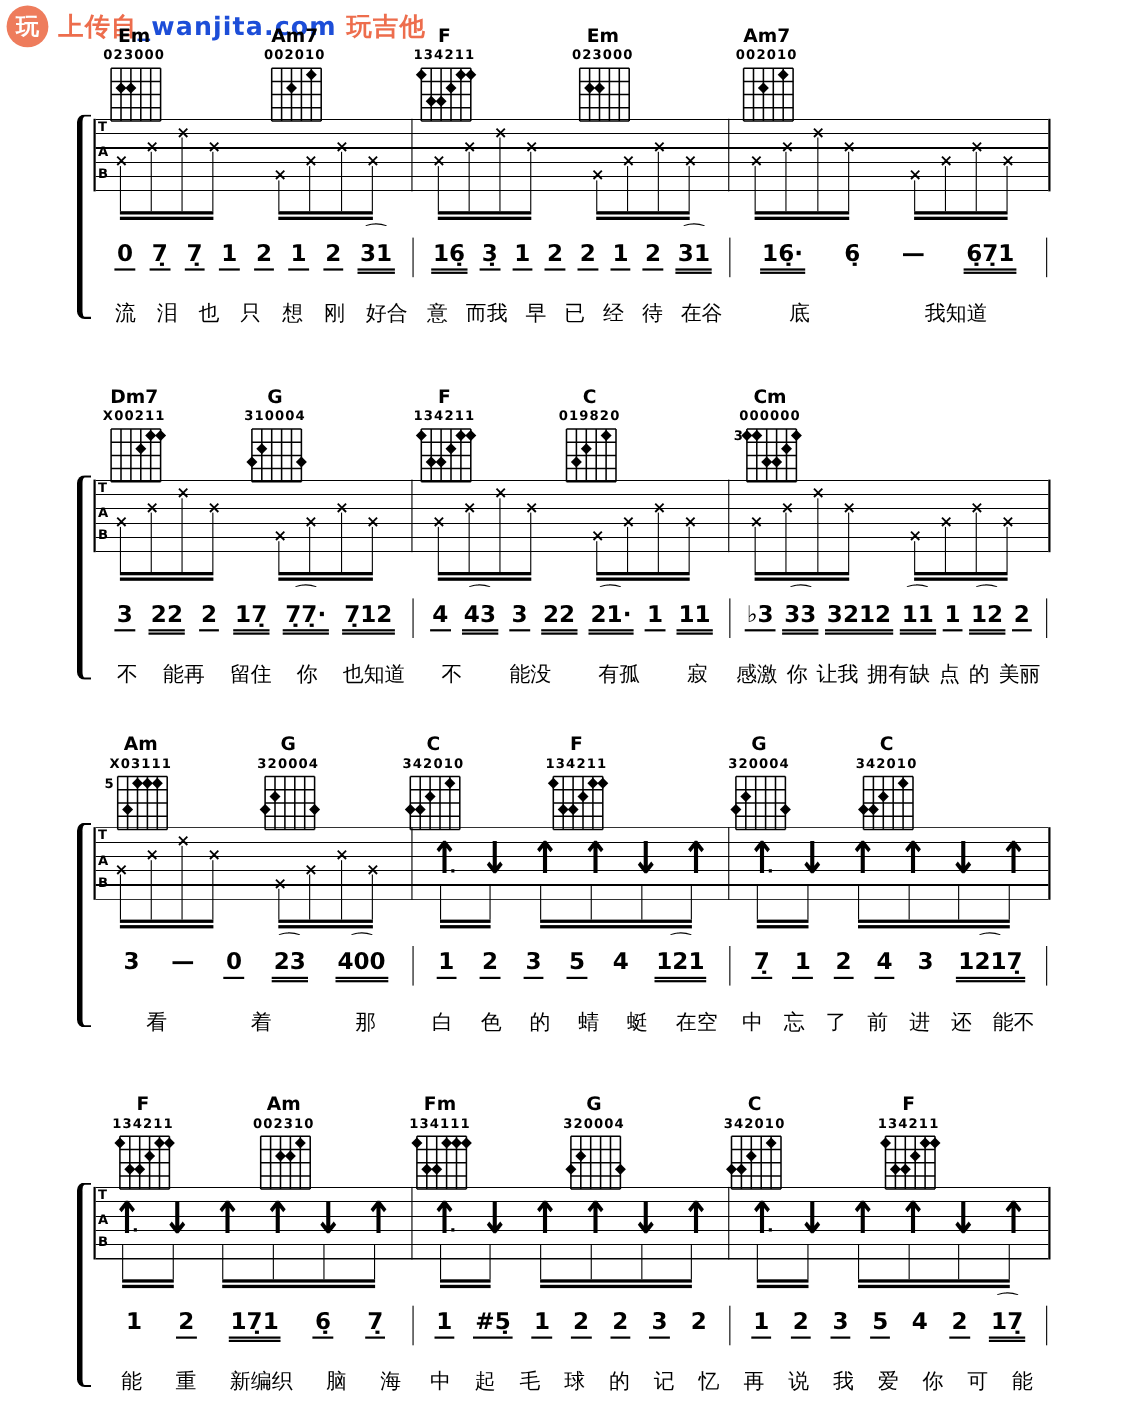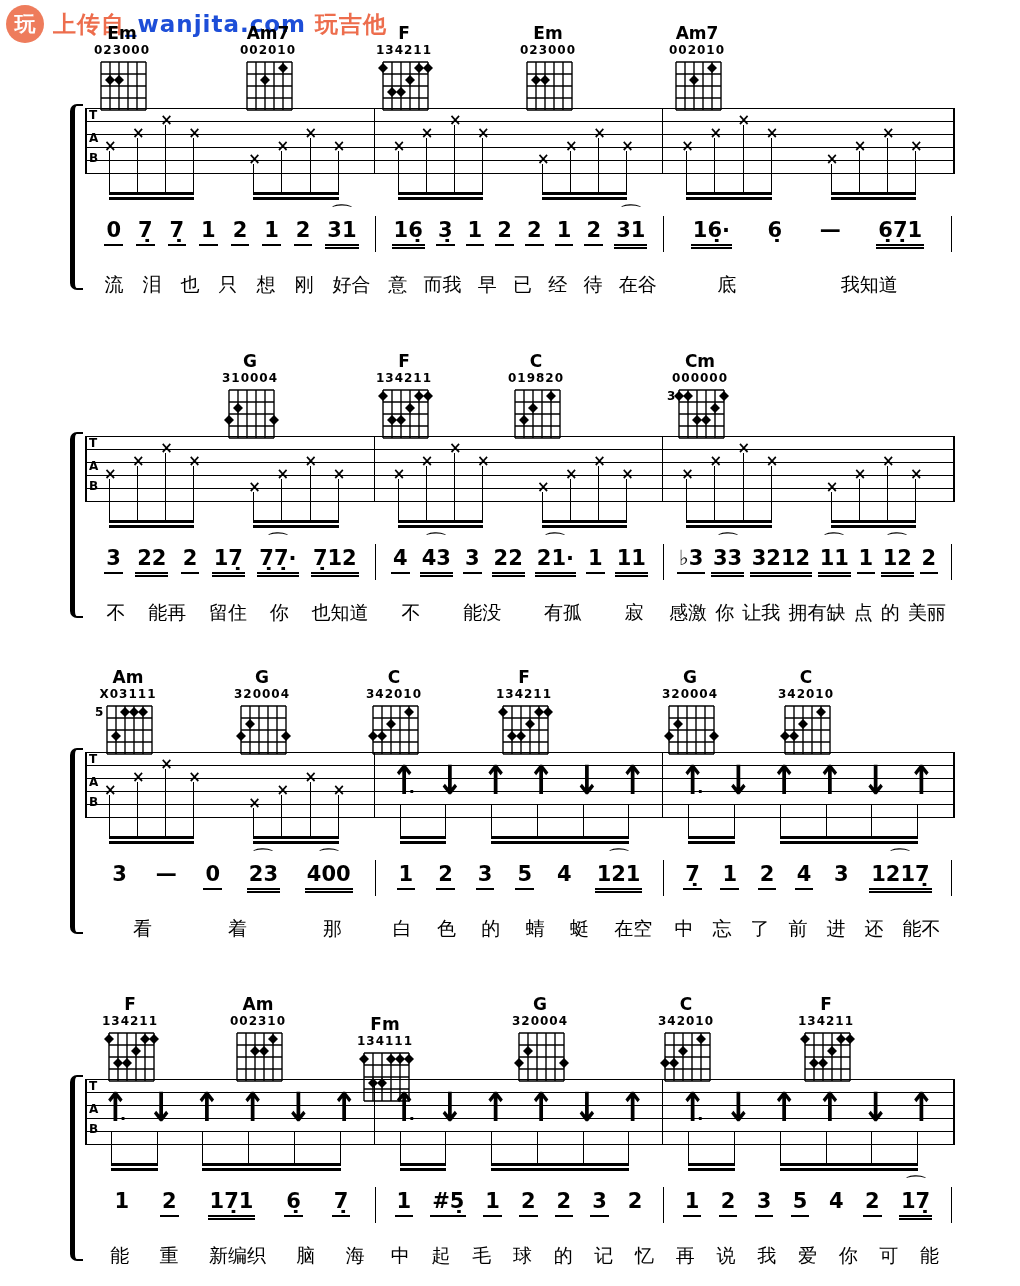--- a/index.html
+++ b/index.html
@@ -282,20 +282,40 @@
           <span class="ly">待</span>
           <span class="ly">在谷</span>
         </div>
         <div class="lmeasure">
           <span class="ly">底</span>
           <span class="ly">我知道</span>
         </div>
       </div>
     </div>
     <div class="system" style="top: 352px;">
+      <div class="chord" style="left: 74px;">
+        <div class="chord-name">Dm7</div>
+        <div class="chord-fing">X00211</div>
+        <svg width="70" height="54">
+          <line x1="14" x2="14" y1="4" y2="52" stroke="#000" stroke-width="1.4"></line>
+          <line x1="23" x2="23" y1="4" y2="52" stroke="#000" stroke-width="1.4"></line>
+          <line x1="32" x2="32" y1="4" y2="52" stroke="#000" stroke-width="1.4"></line>
+          <line x1="41" x2="41" y1="4" y2="52" stroke="#000" stroke-width="1.4"></line>
+          <line x1="50" x2="50" y1="4" y2="52" stroke="#000" stroke-width="1.4"></line>
+          <line x1="59" x2="59" y1="4" y2="52" stroke="#000" stroke-width="1.4"></line>
+          <line x1="14" x2="59" y1="4" y2="4" stroke="#000" stroke-width="1.4"></line>
+          <line x1="14" x2="59" y1="16" y2="16" stroke="#000" stroke-width="1.4"></line>
+          <line x1="14" x2="59" y1="28" y2="28" stroke="#000" stroke-width="1.4"></line>
+          <line x1="14" x2="59" y1="40" y2="40" stroke="#000" stroke-width="1.4"></line>
+          <line x1="14" x2="59" y1="52" y2="52" stroke="#000" stroke-width="1.4"></line>
+          <path d="M 45 10 L 50 5 L 55 10 L 50 15 Z" fill="#000"></path>
+          <path d="M 54 10 L 59 5 L 64 10 L 59 15 Z" fill="#000"></path>
+          <path d="M 36 22 L 41 17 L 46 22 L 41 27 Z" fill="#000"></path>
+        </svg>
+      </div>
       <div class="chord" style="left: 202px;">
         <div class="chord-name">G</div>
         <div class="chord-fing">310004</div>
         <svg width="70" height="54">
           <line x1="14" x2="14" y1="4" y2="52" stroke="#000" stroke-width="1.4"></line>
           <line x1="23" x2="23" y1="4" y2="52" stroke="#000" stroke-width="1.4"></line>
           <line x1="32" x2="32" y1="4" y2="52" stroke="#000" stroke-width="1.4"></line>
           <line x1="41" x2="41" y1="4" y2="52" stroke="#000" stroke-width="1.4"></line>
           <line x1="50" x2="50" y1="4" y2="52" stroke="#000" stroke-width="1.4"></line>
           <line x1="59" x2="59" y1="4" y2="52" stroke="#000" stroke-width="1.4"></line>
@@ -774,21 +794,21 @@
           <line x1="14" x2="59" y1="4" y2="4" stroke="#000" stroke-width="1.4"></line>
           <line x1="14" x2="59" y1="16" y2="16" stroke="#000" stroke-width="1.4"></line>
           <line x1="14" x2="59" y1="28" y2="28" stroke="#000" stroke-width="1.4"></line>
           <line x1="14" x2="59" y1="40" y2="40" stroke="#000" stroke-width="1.4"></line>
           <line x1="14" x2="59" y1="52" y2="52" stroke="#000" stroke-width="1.4"></line>
           <path d="M 45 10 L 50 5 L 55 10 L 50 15 Z" fill="#000"></path>
           <path d="M 27 22 L 32 17 L 37 22 L 32 27 Z" fill="#000"></path>
           <path d="M 36 22 L 41 17 L 46 22 L 41 27 Z" fill="#000"></path>
         </svg>
       </div>
-      <div class="chord" style="left: 337px; margin-top: 20px;">
+      <div class="chord" style="left: 352px;">
         <div class="chord-name">Fm</div>
         <div class="chord-fing">134111</div>
         <svg width="70" height="54">
           <line x1="14" x2="14" y1="4" y2="52" stroke="#000" stroke-width="1.4"></line>
           <line x1="23" x2="23" y1="4" y2="52" stroke="#000" stroke-width="1.4"></line>
           <line x1="32" x2="32" y1="4" y2="52" stroke="#000" stroke-width="1.4"></line>
           <line x1="41" x2="41" y1="4" y2="52" stroke="#000" stroke-width="1.4"></line>
           <line x1="50" x2="50" y1="4" y2="52" stroke="#000" stroke-width="1.4"></line>
           <line x1="59" x2="59" y1="4" y2="52" stroke="#000" stroke-width="1.4"></line>
           <line x1="14" x2="59" y1="4" y2="4" stroke="#000" stroke-width="1.4"></line>

